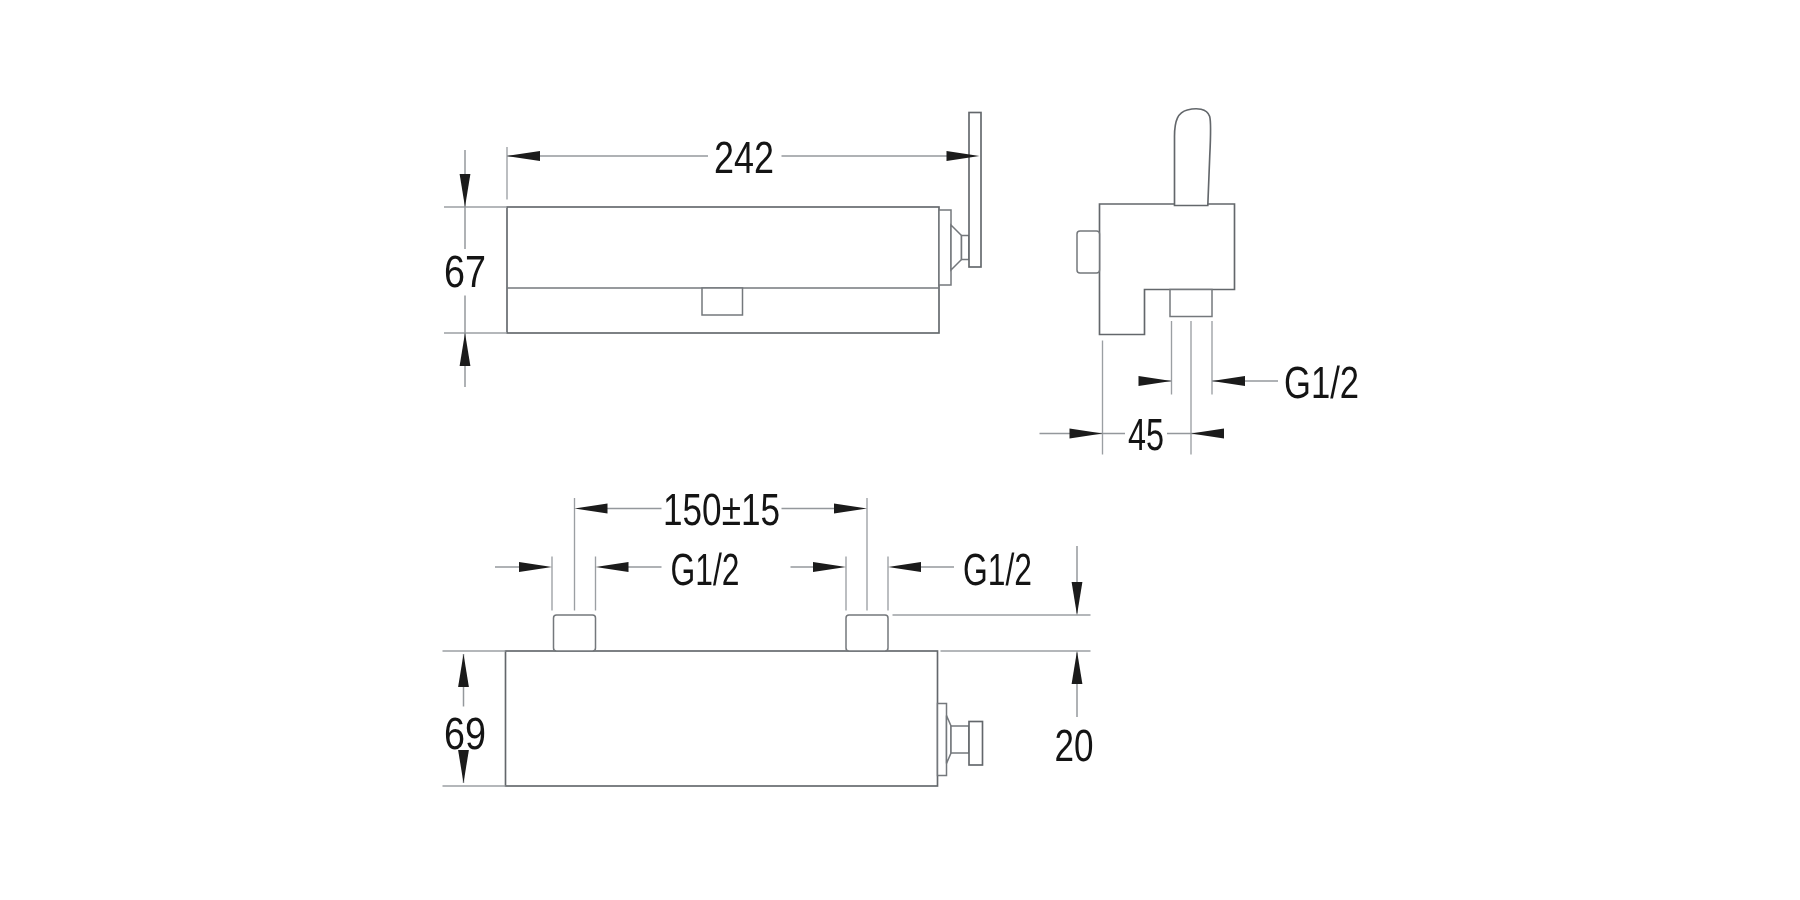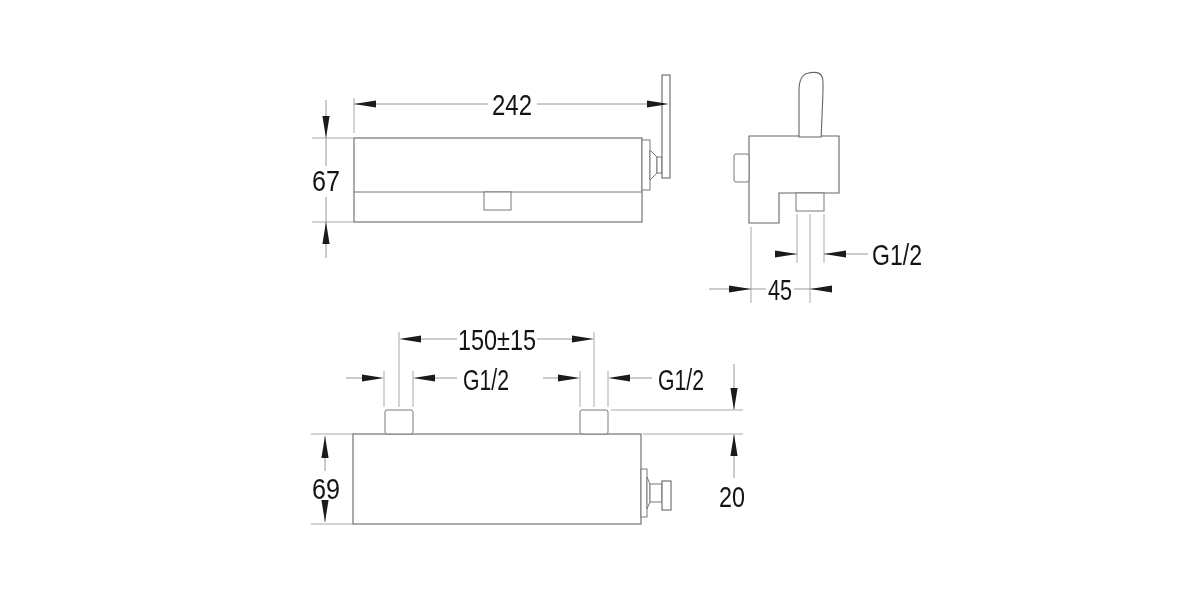--- a/index.html
+++ b/index.html
@@ -1,16 +1,16 @@
 <!DOCTYPE html>
 <html><head>
 <meta charset="utf-8">
 <style>
   html,body{margin:0;padding:0;background:#ffffff;}
-  .stage{position:relative;width:1008px;height:600px;background:#ffffff;overflow:hidden;padding-left:16px;}
+  .stage{position:relative;width:1008px;height:600px;background:#ffffff;overflow:hidden;}
   svg{display:block;}
   .part{fill:#ffffff;stroke:#63676b;stroke-width:1.1;stroke-linejoin:miter;}
   .part2{fill:#ffffff;stroke:#74787c;stroke-width:1;stroke-linejoin:miter;}
   .dimline{stroke:#94989c;stroke-width:1;fill:none;}
   .extline{stroke:#9b9fa3;stroke-width:0.9;fill:none;}
   .arr{fill:#1b1b1b;stroke:none;}
   .dimtext{font-family:"Liberation Sans","DejaVu Sans",sans-serif;font-size:30px;fill:#141414;}
 </style>
 </head>
 <body>

